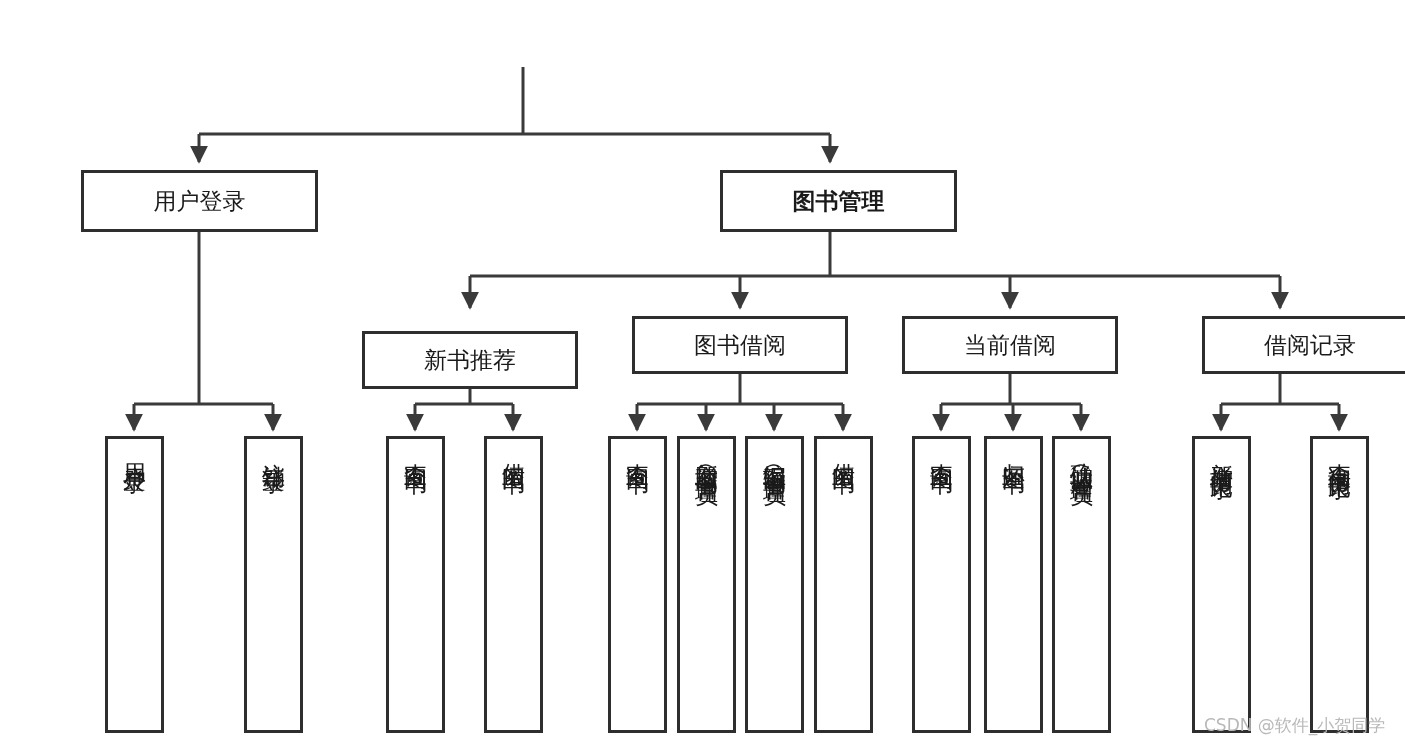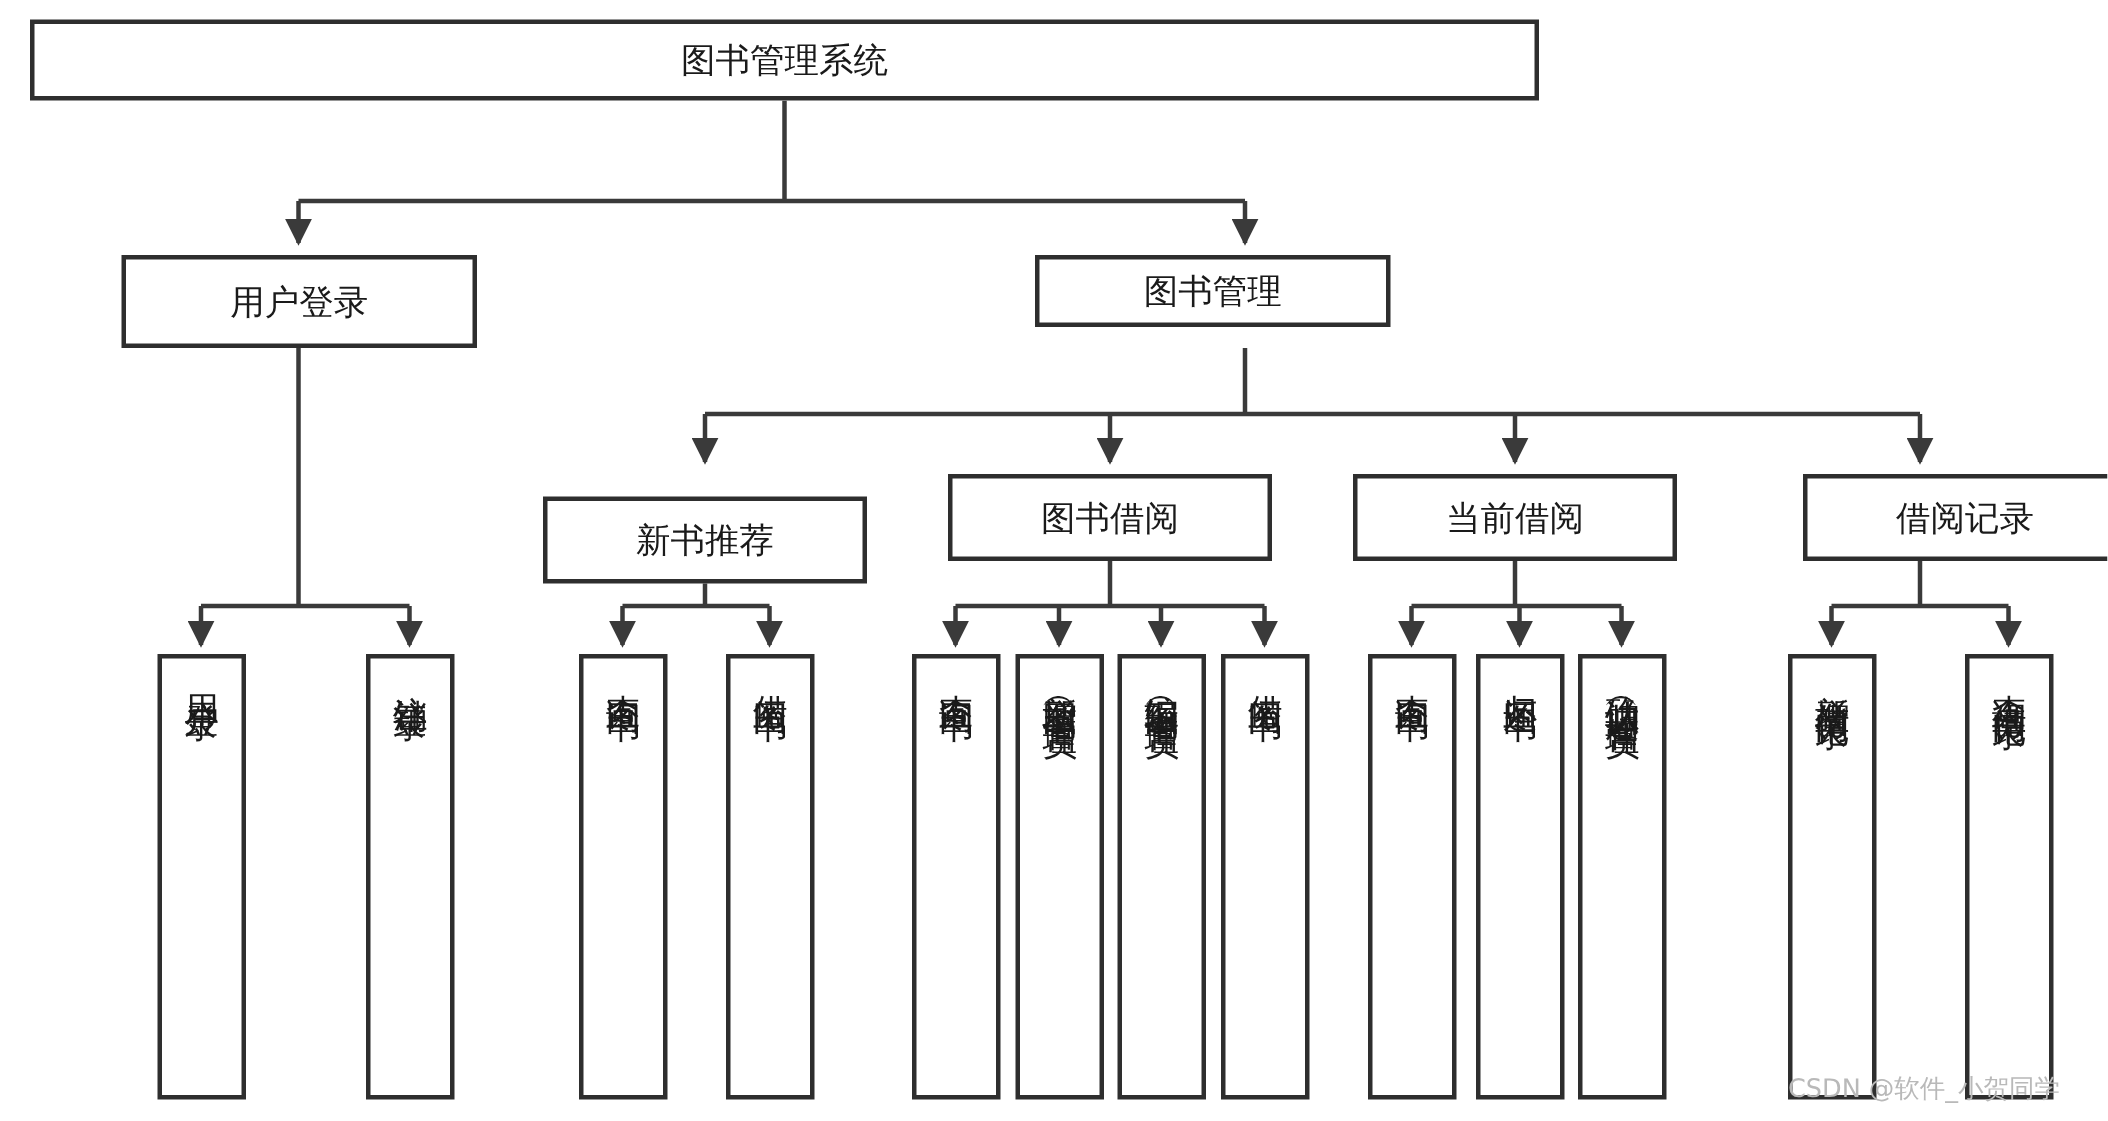--- a/index.html
+++ b/index.html
@@ -61,20 +61,21 @@
   }
   #watermark {
     position: absolute;
     left: 1192px;
     top: 714px;
     font-size: 17px;
     color: #b9b9b9;
     white-space: nowrap;
     z-index: 3;
     font-family: "DejaVu Sans", sans-serif;
+    padding-left: 12px;
   }
 </style>
 </head>
 <body>
 
 <div id="canvas">
 
   <svg id="edges" viewBox="0 0 1405 747" xmlns="http://www.w3.org/2000/svg">
     <defs>
       <marker id="arrow" viewBox="0 0 10 10" refX="9" refY="5" markerWidth="6" markerHeight="6" orient="auto-start-reverse">
@@ -118,28 +119,25 @@
       <path d="M 1013 404 L 1013 430" marker-end="url(#arrow)"></path>
       <path d="M 1081 404 L 1081 430" marker-end="url(#arrow)"></path>
 
       <path d="M 1280 374 L 1280 404"></path>
       <path d="M 1221 404 L 1339 404"></path>
       <path d="M 1221 404 L 1221 430" marker-end="url(#arrow)"></path>
       <path d="M 1339 404 L 1339 430" marker-end="url(#arrow)"></path>
     </g>
   </svg>
 
-  <div class="node root h" style="left:20px;top:13px;width:1006px;height:54px;">
-    <span class="lbl">图书管理系统</span>
-  </div>
 
   <div class="node h" style="left:81px;top:170px;width:237px;height:62px;">
     <span class="lbl">用户登录</span>
   </div>
-  <div class="node h" style="left:690px;top:170px;width:237px;height:48px;">
+  <div class="node h" style="left:720px;top:170px;width:237px;height:62px;font-weight:bold;">
     <span class="lbl">图书管理</span>
   </div>
 
   <div class="node h" style="left:362px;top:331px;width:216px;height:58px;">
     <span class="lbl">新书推荐</span>
   </div>
   <div class="node h" style="left:632px;top:316px;width:216px;height:58px;">
     <span class="lbl">图书借阅</span>
   </div>
   <div class="node h" style="left:902px;top:316px;width:216px;height:58px;">

